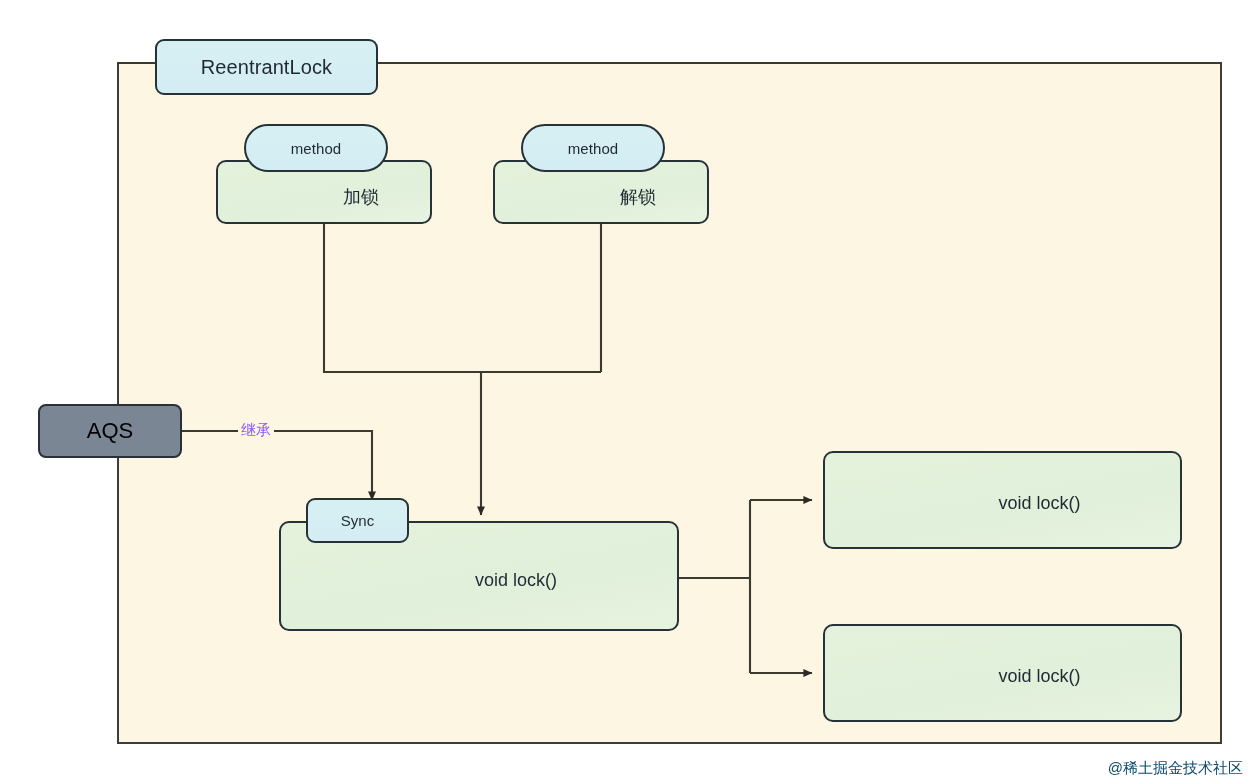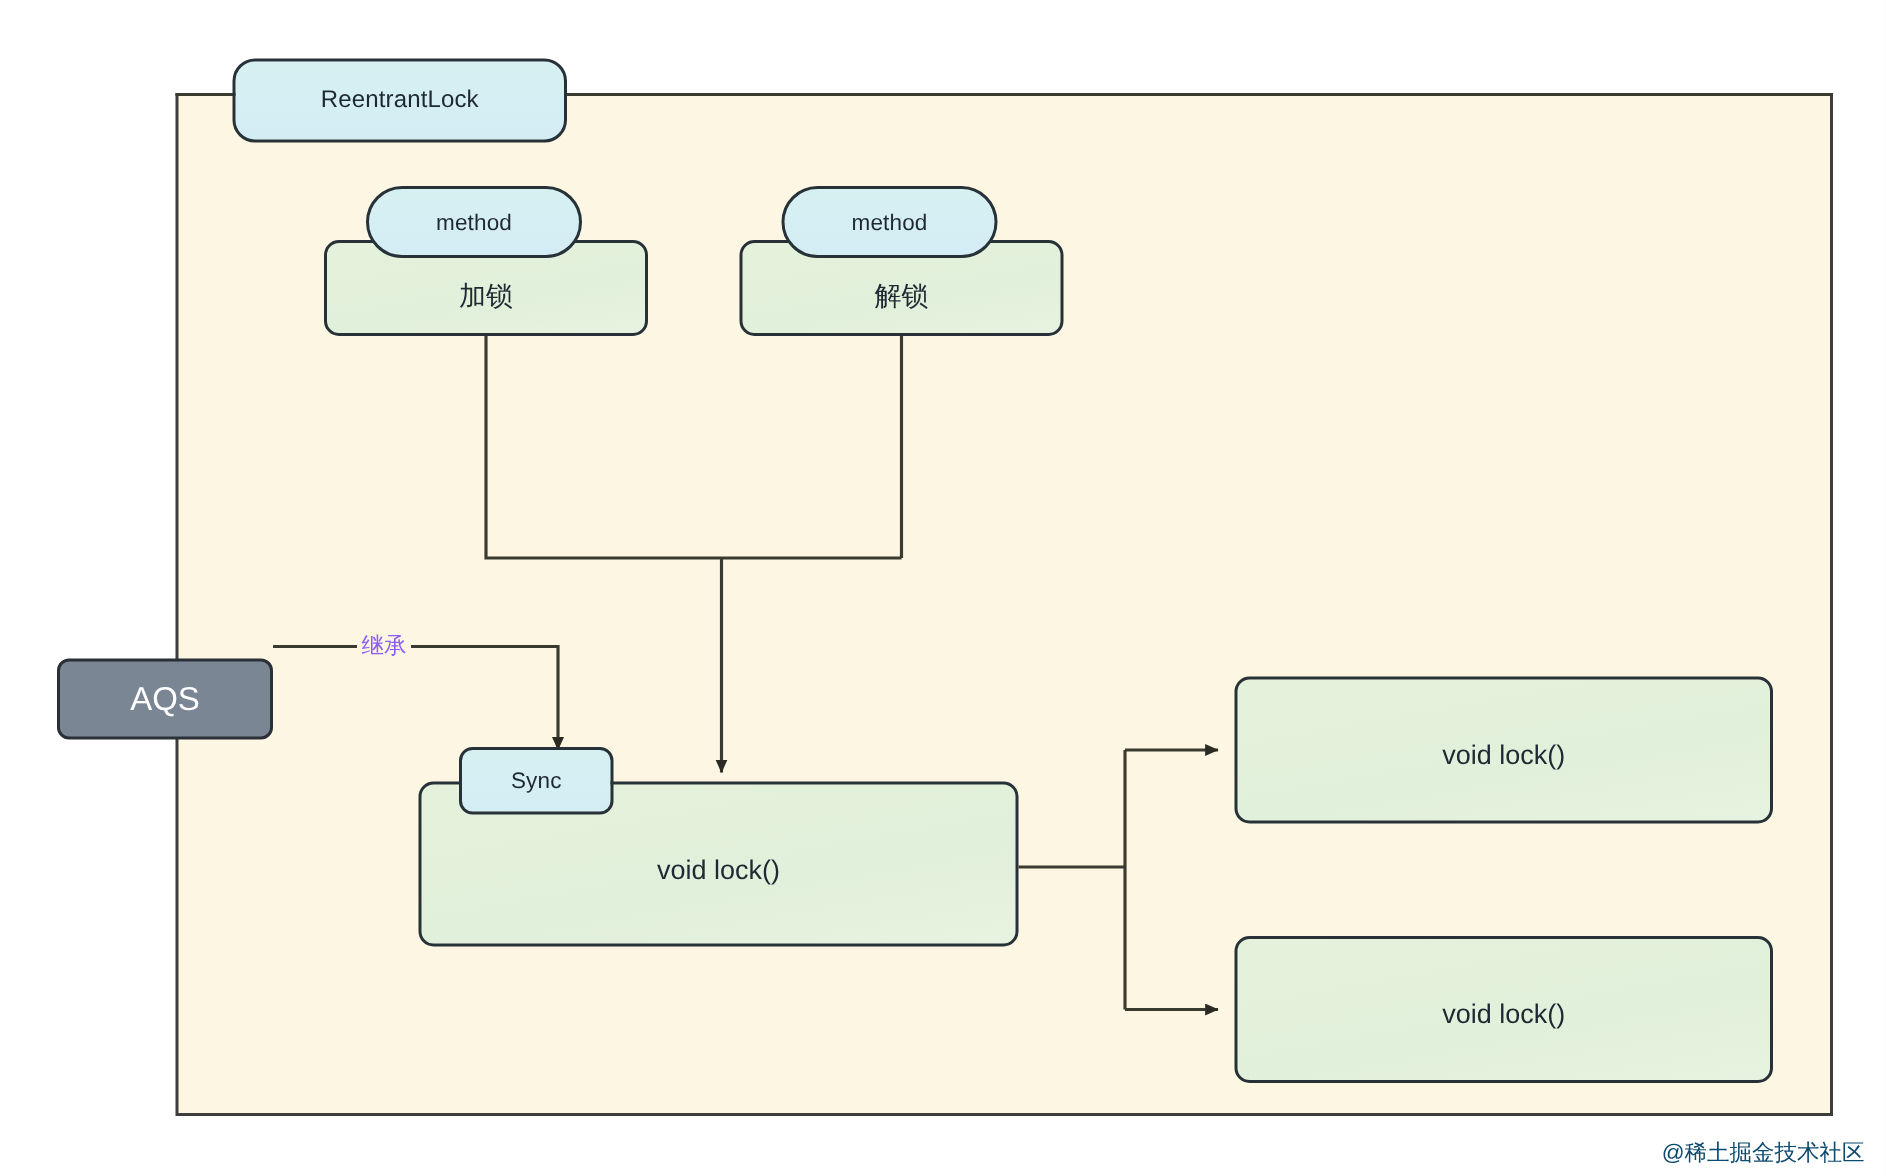--- a/index.html
+++ b/index.html
@@ -65,43 +65,43 @@
   }
 
   
   .body-box {
     position: absolute;
     box-sizing: border-box;
     background: linear-gradient(170deg, #e4f2dc 0%, #e1f0da 60%, #e6f3e0 100%);
     border: 2px solid #263238;
     border-radius: 10px;
     z-index: 2;
+    padding-left: 37px;
   }
   .body-text {
     position: absolute;
     width: 100%;
     text-align: center;
     color: #1f2933;
     font-size: 18px;
   }
 
   
   .slate-box {
     position: absolute;
     box-sizing: border-box;
     background: #7b8694;
     border: 2px solid #2b3038;
     border-radius: 8px;
     display: flex;
     align-items: center;
     justify-content: center;
-    color: #ffffff;
+    color: #000000;
     font-size: 22px;
     z-index: 6;
-    margin-top: 35px;
   }
 
   
   .edge-label {
     position: absolute;
     color: #8b5cf6;
     font-size: 15px;
     background: #fdf6e3;
     padding: 0 3px;
     white-space: nowrap;
@@ -144,21 +144,21 @@
 
       <path d="M182,431 L372,431 L372,500" marker-end="url(#arrow)"></path>
 
       <path d="M679,578 L750,578"></path>
       <path d="M750,500 L750,673"></path>
       <path d="M750,500 L812,500" marker-end="url(#arrow)"></path>
       <path d="M750,673 L812,673" marker-end="url(#arrow)"></path>
     </g>
   </svg>
 
-  <div class="chip" style="left:155px; top:39px; width:223px; height:56px; font-size:16px;border-radius:15px;">
+  <div class="chip" style="left:155px; top:39px; width:223px; height:56px; font-size:20px;">
     <span>ReentrantLock</span>
   </div>
 
   <div class="body-box" style="left:216px; top:160px; width:216px; height:64px;">
     <div class="body-text" style="top:23px;">加锁</div>
   </div>
   <div class="chip pill" style="left:244px; top:124px; width:144px; height:48px;">
     <span>method</span>
   </div>
 

